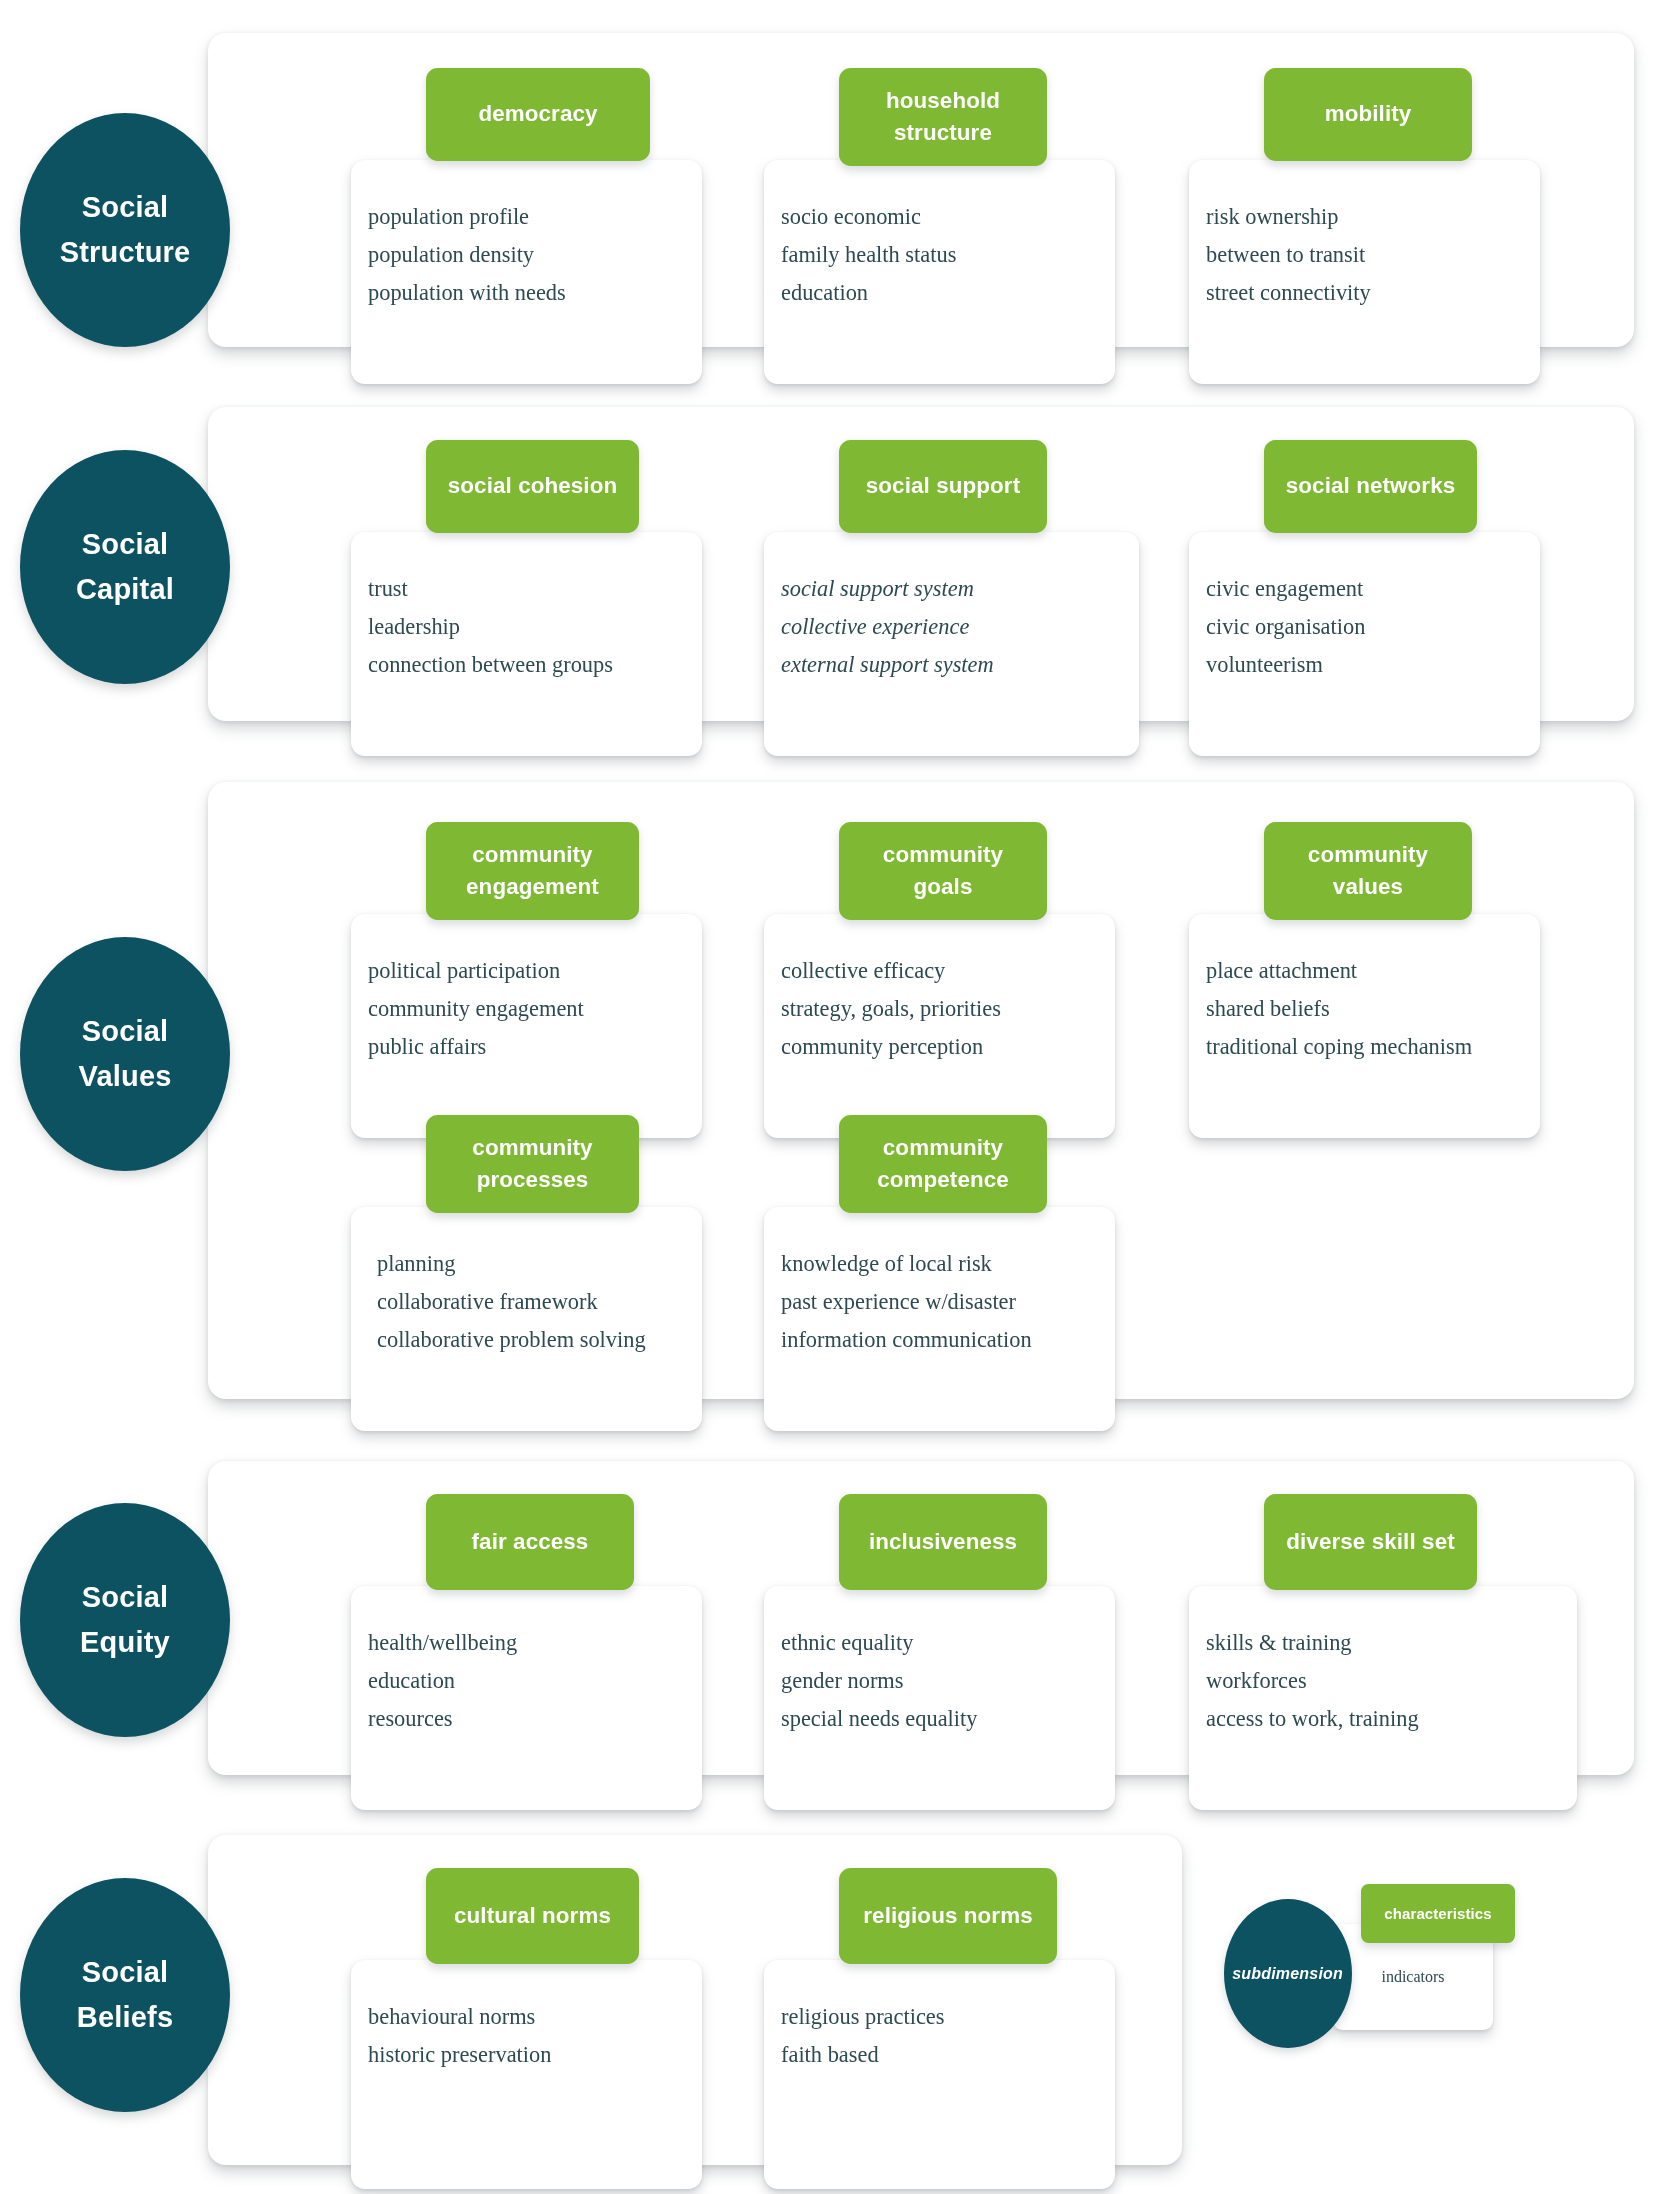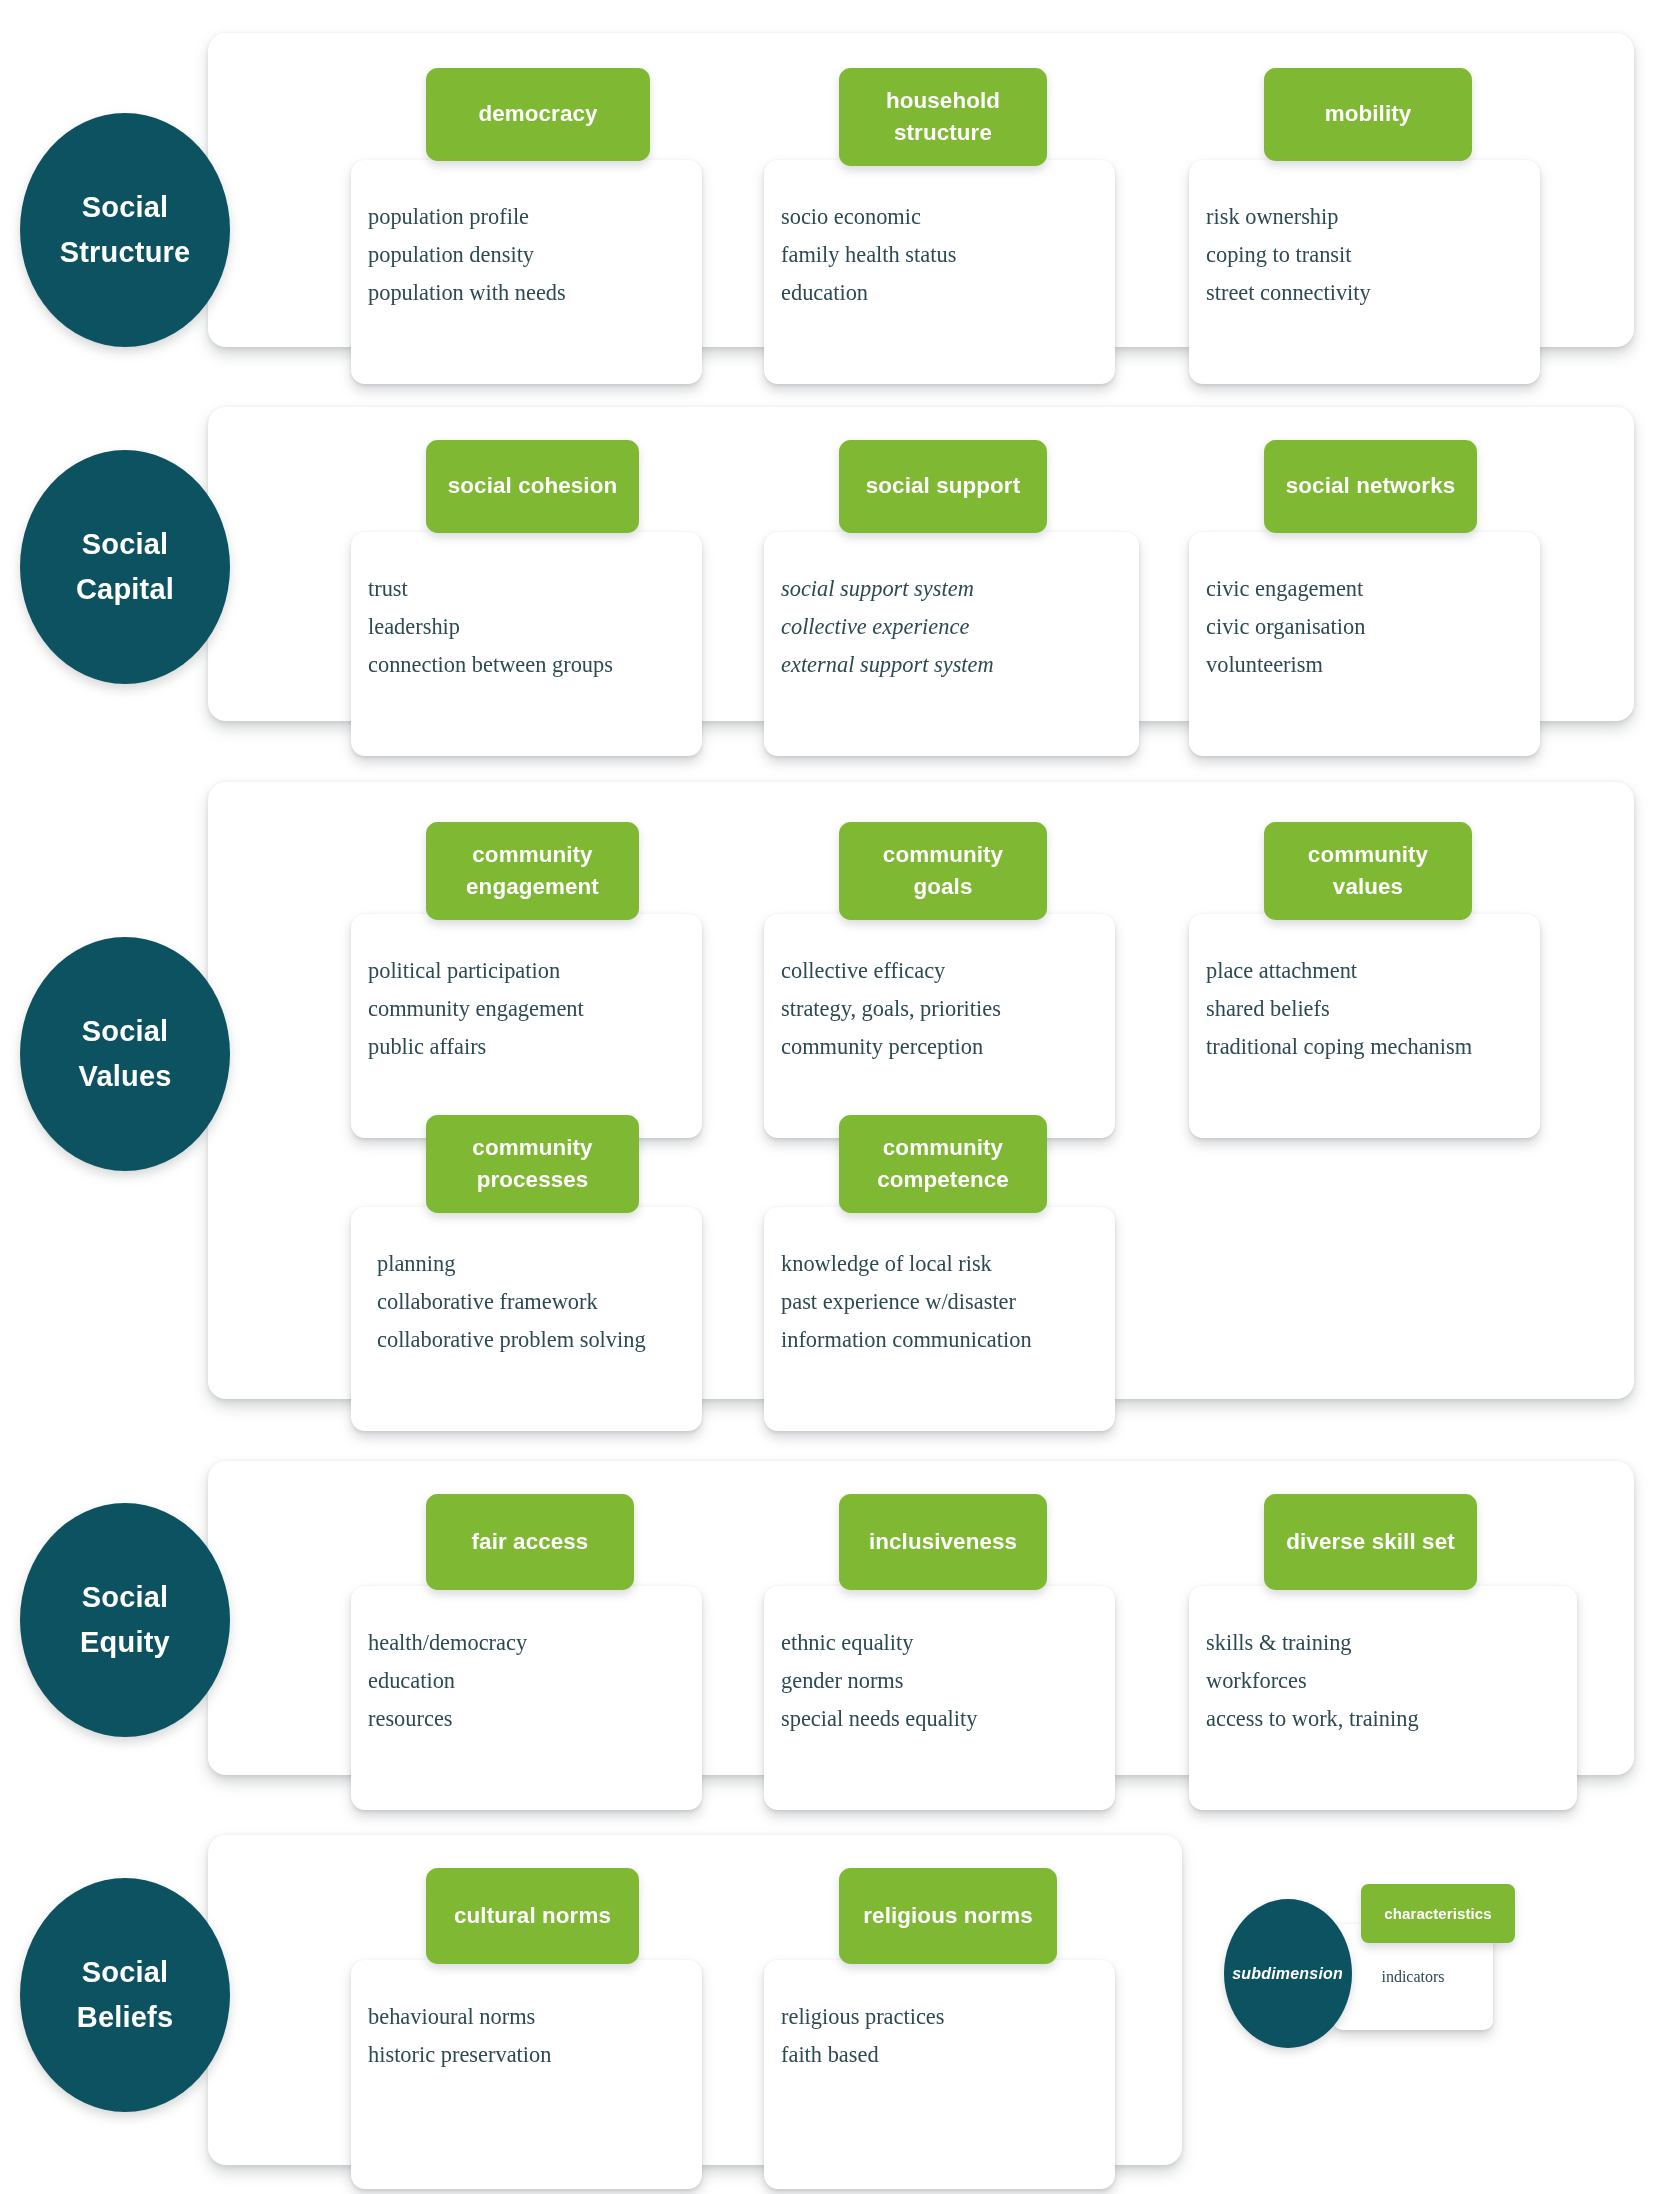--- a/index.html
+++ b/index.html
@@ -119,21 +119,21 @@
       </ul>
     </div>
     <div class="chip" style="left:75px;top:0;width:208px;height:98px;">household
 structure</div>
   </div>
 
   <div class="group" style="left:1189px;top:68px;">
     <div class="card" style="left:0;top:92px;width:351px;height:224px;">
       <ul class="ind-list">
         <li>risk ownership</li>
-        <li>coping to transit</li>
+        <li>between to transit</li>
         <li>street connectivity</li>
       </ul>
     </div>
     <div class="chip" style="left:75px;top:0;width:208px;height:93px;">mobility</div>
   </div>
 </div>
 
 <div class="dim-row">
   <div class="panel" style="left:208px;top:407px;width:1426px;height:314px;"></div>
 
@@ -249,21 +249,21 @@
   <div class="panel" style="left:208px;top:1461px;width:1426px;height:314px;"></div>
 
   <div class="circle" style="left:20px;top:1503px;width:210px;height:234px;">
     <div class="circle-label">Social
 Equity</div>
   </div>
 
   <div class="group" style="left:351px;top:1494px;">
     <div class="card" style="left:0;top:92px;width:351px;height:224px;">
       <ul class="ind-list">
-        <li>health/democracy</li>
+        <li>health/wellbeing</li>
         <li>education</li>
         <li>resources</li>
       </ul>
     </div>
     <div class="chip" style="left:75px;top:0;width:208px;height:96px;">fair access</div>
   </div>
 
   <div class="group" style="left:764px;top:1494px;">
     <div class="card" style="left:0;top:92px;width:351px;height:224px;">
       <ul class="ind-list">

